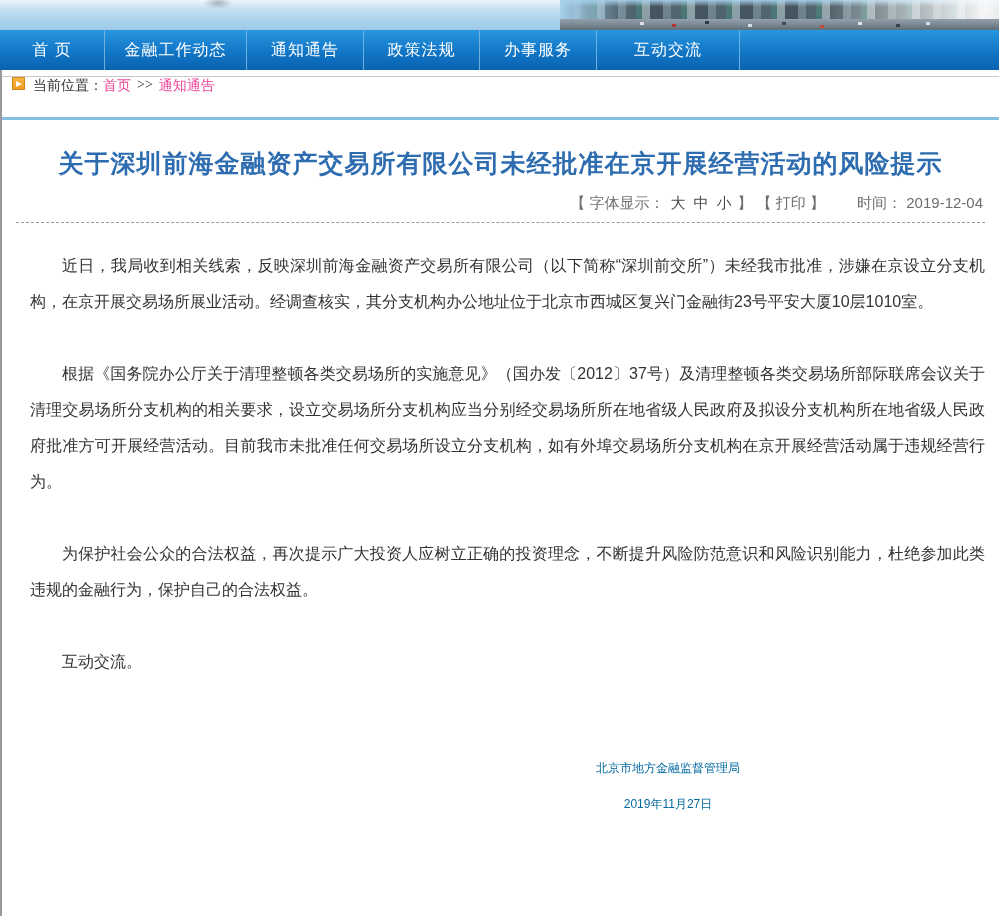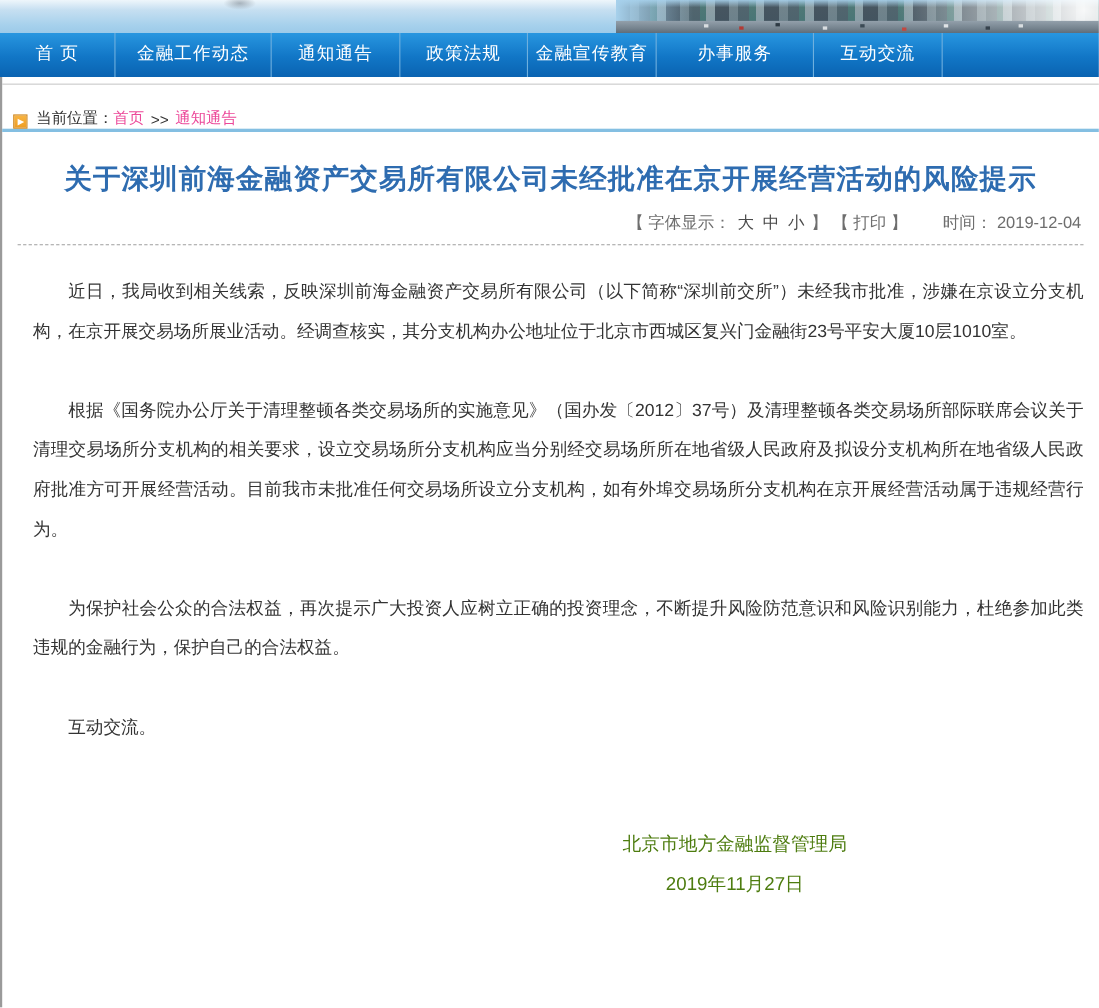--- a/index.html
+++ b/index.html
@@ -54,22 +54,22 @@
   .nav-item:nth-of-type(3) { width: 117px; }
   .nav-item:nth-of-type(4) { width: 116px; }
   .nav-item:nth-of-type(5) { width: 117px; }
   .nav-item:nth-of-type(6) { width: 143px; }
   .nav-item:nth-of-type(7) { width: 117px; }
   .nav-item:nth-of-type(8) { width: 109px; }
   
   .lower { border-left: 2px solid #9a9a9a; padding-top: 6px; min-height: 846px; }
   .breadcrumb-bar {
     height: 41px; border-top: 1px solid #c9c9c9;
-    display: flex; align-items: flex-end; padding-left: 10px;
-    font-size: 14px; color: #333;
+    display: flex; align-items: flex-start; padding-left: 10px;
+    font-size: 14px; color: #333; font-family: Liberation Serif, serif;
   }
   .bc-icon {
     position: relative; width: 13px; height: 13px; margin-right: 8px;
     background: linear-gradient(180deg, #f8b441 0%, #ee9d22 100%);
     border: 1px solid #d0861a;
   }
   .bc-icon .tri {
     position: absolute; left: 3px; top: 2.5px; width: 0; height: 0;
     border-left: 6px solid #fff; border-top: 3.5px solid transparent; border-bottom: 3.5px solid transparent;
   }
@@ -94,21 +94,21 @@
   .time { margin-left: 28px; }
   .dashed { margin-top: 8px; border-bottom: 1px dashed #9e9e9e; height: 0; }
   .body { margin: 0 0 0 14px; }
   .body p {
     margin: 36px 0; font-size: 16px; line-height: 36px;
     color: #333; text-align: justify; text-indent: 2em;
   }
   .body p:first-of-type { margin-top: 25px; }
   .signature {
     margin-top: 70px; margin-left: 492px; width: 320px;
-    text-align: center; font-size: 17px; line-height: 36px; color: #4d7c0f;
+    text-align: center; font-size: 12px; line-height: 36px; color: #0369a1;
   }
 </style>
 </head>
 <body>
 
 <div class="page">
 
   <div class="banner">
     <div class="smudge"></div>
     <div class="banner-photo"></div>
@@ -120,21 +120,20 @@
 
       <a class="nav-item" href="#">首 页</a>
 
       <a class="nav-item" href="#">金融工作动态</a>
 
       <a class="nav-item" href="#">通知通告</a>
 
       <a class="nav-item" href="#">政策法规</a>
 
 
-      <a class="nav-item" href="#">金融宣传教育</a>
 
       <a class="nav-item" href="#">办事服务</a>
 
       <a class="nav-item" href="#">互动交流</a>
     </nav>
 
   <div class="lower">
 
     <div class="breadcrumb-bar">
       <span class="bc-icon">

